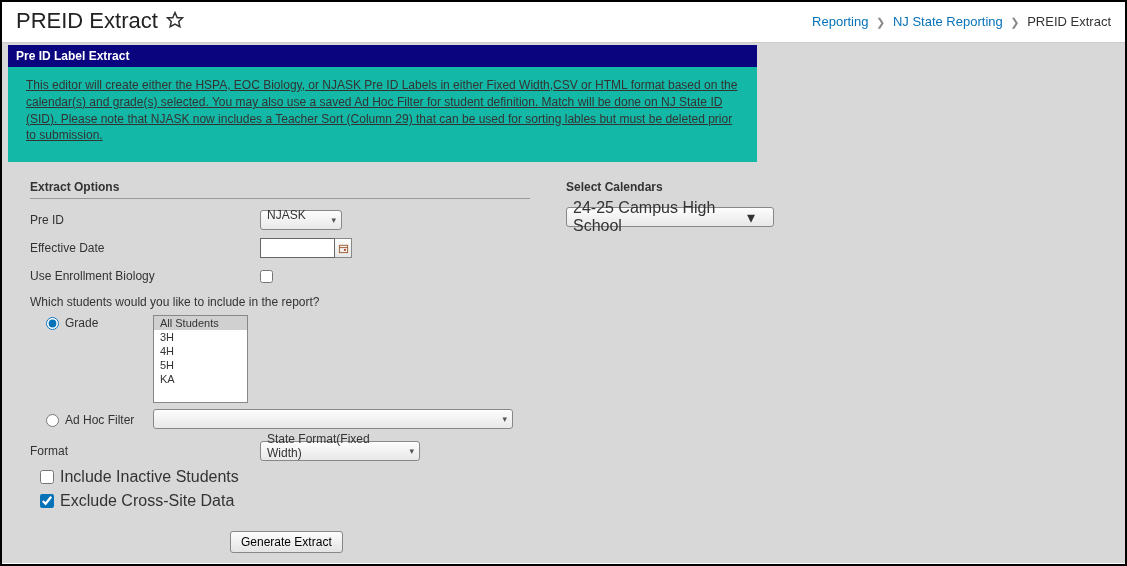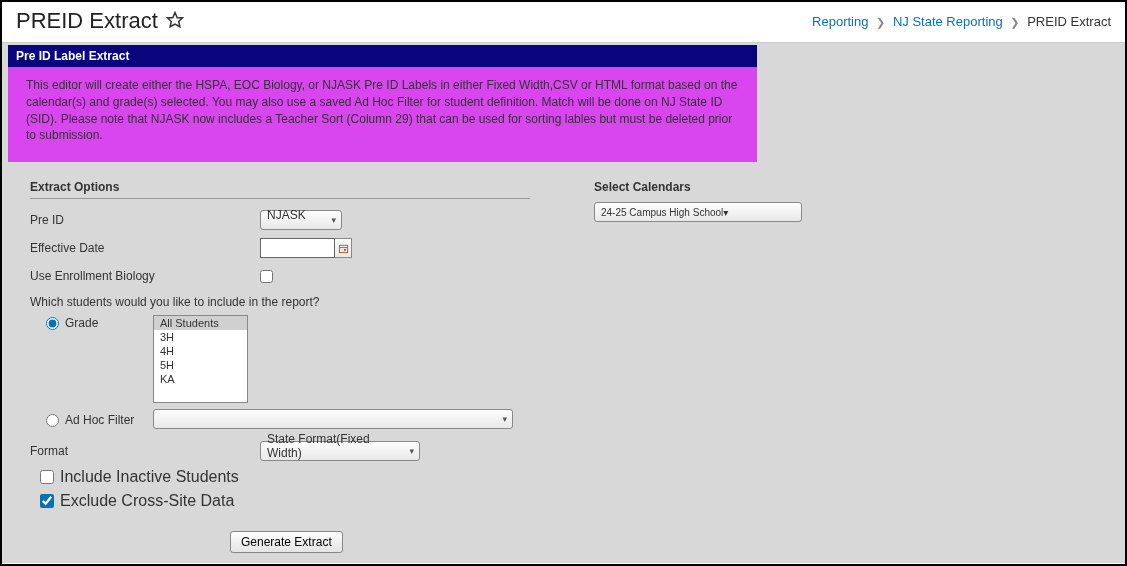--- a/index.html
+++ b/index.html
@@ -41,38 +41,39 @@
     .body-area {
       background: #d8d8d8;
       width: 100%;
       height: calc(100% - 42px);
       padding: 2px 0 0 0;
       position: relative;
     }
     .panel {
       margin: 0 0 0 6px;
       width: 749px;
-      background: #d946ef;
+      background: #14b8a6;
     }
     .panel-header {
       background: #0a057f;
       color: #fff;
       font-weight: bold;
       font-size: 12px;
       padding: 4px 8px;
     }
     .panel-desc {
       padding: 10px 18px 18px 18px;
       font-size: 12px;
       color: #333;
       line-height: 1.4;
+      text-decoration: underline;
     }
     .form-wrap {
       display: flex;
-      gap: 64px;
+      gap: 36px;
       padding: 18px 0 0 28px;
     }
     .left-col { width: 500px; }
     .right-col { width: 260px; }
     .section-label {
       font-weight: bold;
       font-size: 12px;
       padding-bottom: 4px;
       border-bottom: 1px solid #999;
       margin-bottom: 10px;
@@ -178,21 +179,21 @@
       cursor: pointer;
       margin: 19px 0 0 200px;
     }
     .calendar-select {
       width: 208px;
       height: 20px;
       border: 1px solid #888;
       border-radius: 3px;
       background: linear-gradient(#fdfdfd, #e8e8e8);
       padding: 1px 18px 1px 6px;
-      font-size: 10px;
+      font-size: 16px;
       position: relative;
       display:inline-flex;
       align-items:center;
       cursor:pointer;
     }
   </style>
 </head>
 <body>
 
 <div class="header">

